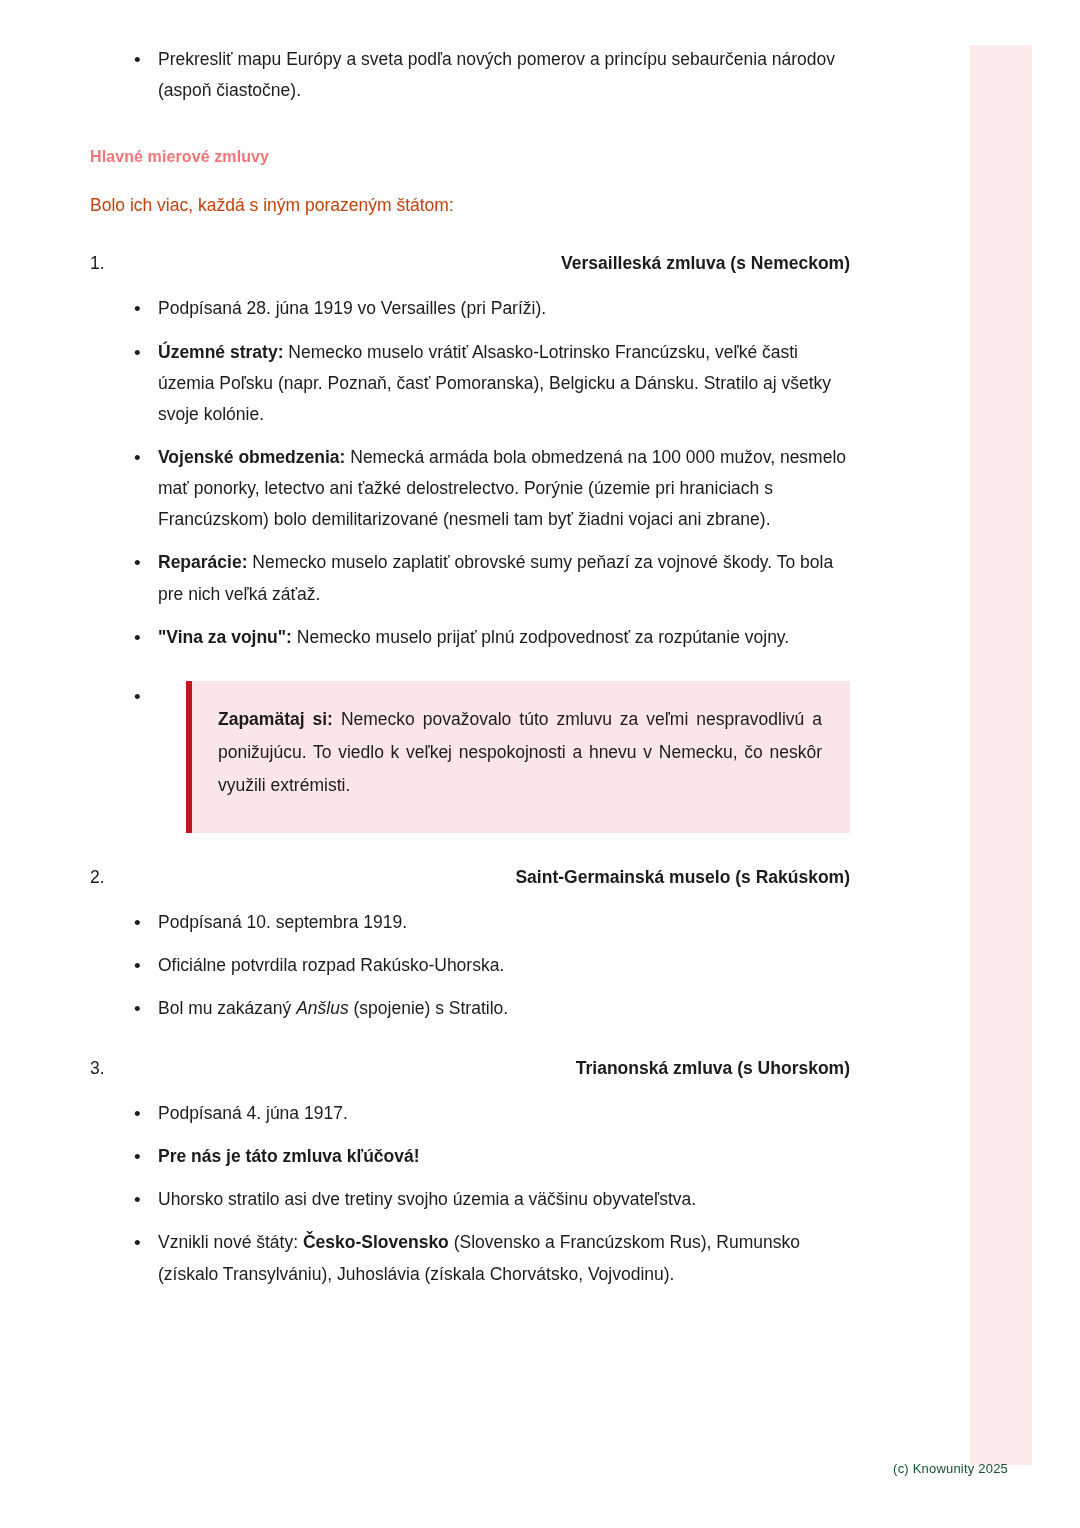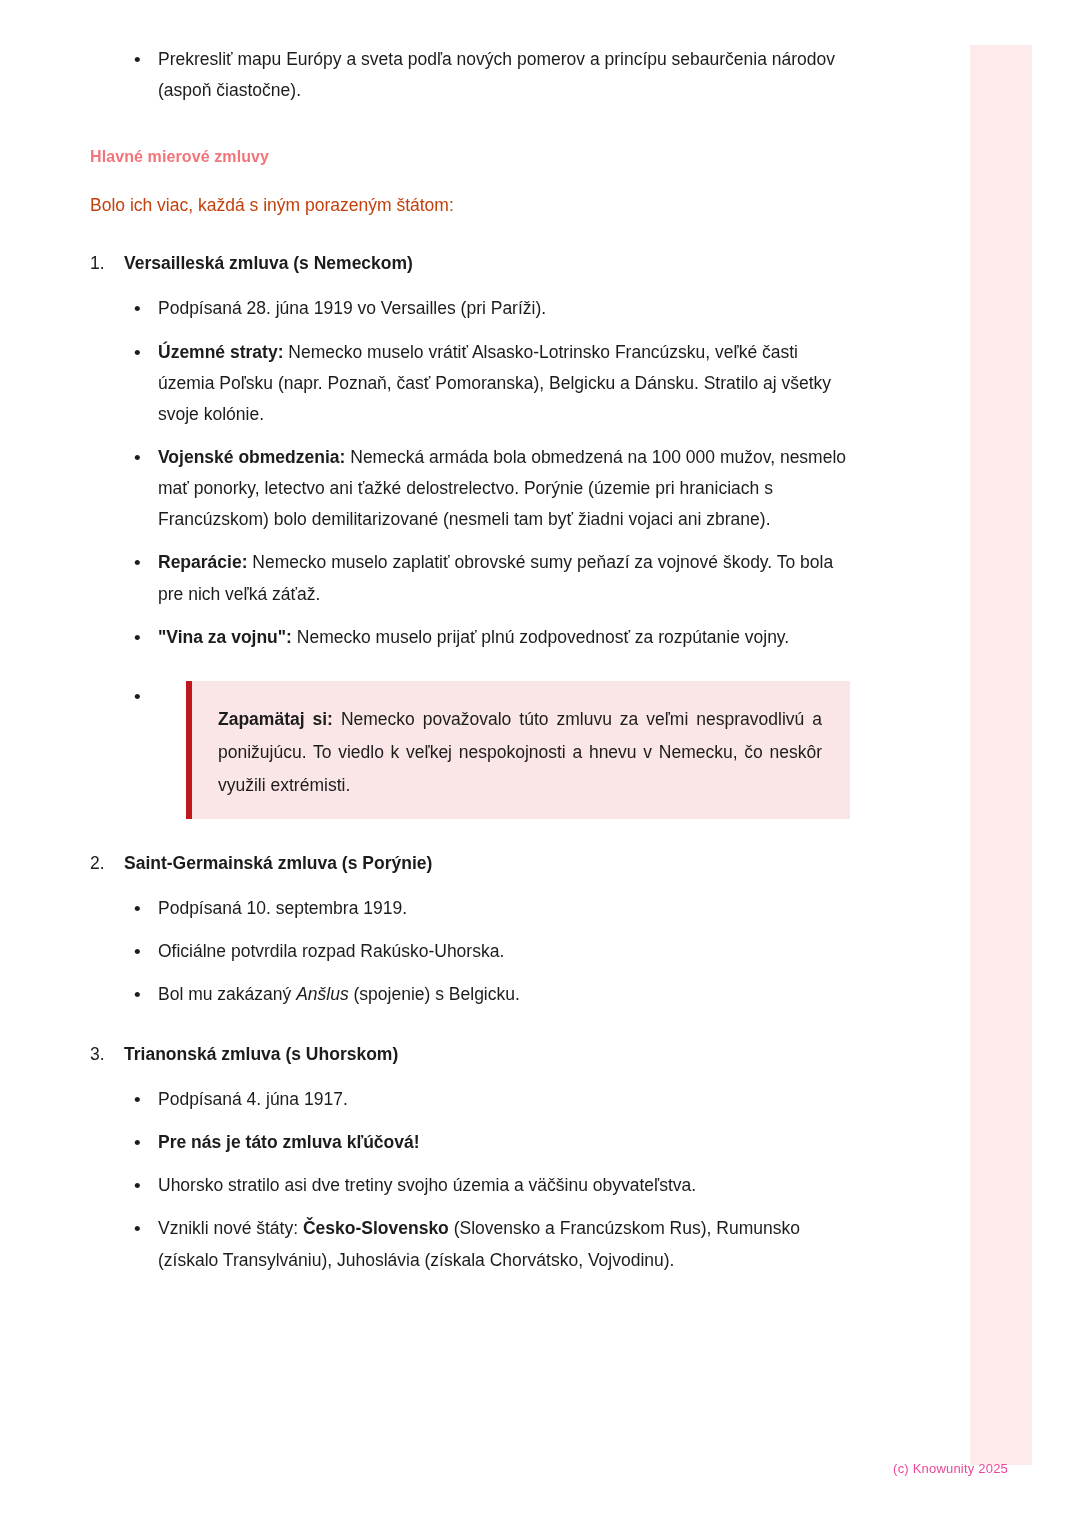--- a/index.html
+++ b/index.html
@@ -98,20 +98,21 @@
     top: 0;
     font-size: 17.5px;
     line-height: 1.6;
     color: #1c1c1c;
   }
   .treaty-title {
     font-size: 17.5px;
     font-weight: bold;
     line-height: 1.6;
     margin: 0 0 16px 0;
+    text-align: right;
   }
   .treaty ul.bullets > li {
     padding-left: 34px;
     margin-bottom: 12px;
   }
   .treaty ul.bullets > li::before {
     left: 10px;
   }
 
   b, strong { font-weight: bold; }
@@ -128,34 +129,34 @@
     content: "•";
     position: absolute;
     left: 10px;
     top: 36px;
     font-size: 19px;
     color: #1c1c1c;
   }
   .note {
     background: #fbe6e7;
     border-left: 6px solid #c0171f;
-    padding: 22px 28px 16px 26px;
+    padding: 22px 28px 30px 26px;
     font-size: 17.5px;
     line-height: 1.9;
     text-align: justify;
     color: #1c1c1c;
     margin-left: 28px;
   }
 
   .watermark {
     position: absolute;
     right: 72px;
     bottom: 52px;
     font-size: 13px;
-    color: #ec4899;
+    color: #14532d;
     letter-spacing: 0.2px;
   }
 </style>
 </head>
 <body>
 
 <div class="page-edge"></div>
 
 <div class="content">
 
@@ -179,25 +180,25 @@
         <li><b>"Vina za vojnu":</b><span> Nemecko muselo prijať plnú zodpovednosť za rozpútanie vojny.</span></li>
         <li class="note-item">
           <div class="note">
             <b>Zapamätaj si:</b><span> Nemecko považovalo túto zmluvu za veľmi nespravodlivú a ponižujúcu. To viedlo k veľkej nespokojnosti a hnevu v Nemecku, čo neskôr využili extrémisti.</span>
           </div>
         </li>
       </ul>
     </li>
 
     <li class="treaty">
-      <div class="treaty-title">Saint-Germainská zmluva (s Porýnie)</div>
+      <div class="treaty-title">Saint-Germainská muselo (s Rakúskom)</div>
       <ul class="bullets tight">
         <li><span>Podpísaná 10. septembra 1919.</span></li>
         <li><span>Oficiálne potvrdila rozpad Rakúsko-Uhorska.</span></li>
-        <li><span>Bol mu zakázaný </span><i>Anšlus</i><span> (spojenie) s Belgicku.</span></li>
+        <li><span>Bol mu zakázaný </span><i>Anšlus</i><span> (spojenie) s Stratilo.</span></li>
       </ul>
     </li>
 
     <li class="treaty">
       <div class="treaty-title">Trianonská zmluva (s Uhorskom)</div>
       <ul class="bullets tight">
         <li><span>Podpísaná 4. júna 1917.</span></li>
         <li><b>Pre nás je táto zmluva kľúčová!</b></li>
         <li><span>Uhorsko stratilo asi dve tretiny svojho územia a väčšinu obyvateľstva.</span></li>
         <li><span>Vznikli nové štáty: </span><b>Česko-Slovensko</b><span> (Slovensko a Francúzskom Rus), Rumunsko (získalo Transylvániu), Juhoslávia (získala Chorvátsko, Vojvodinu).</span></li>

